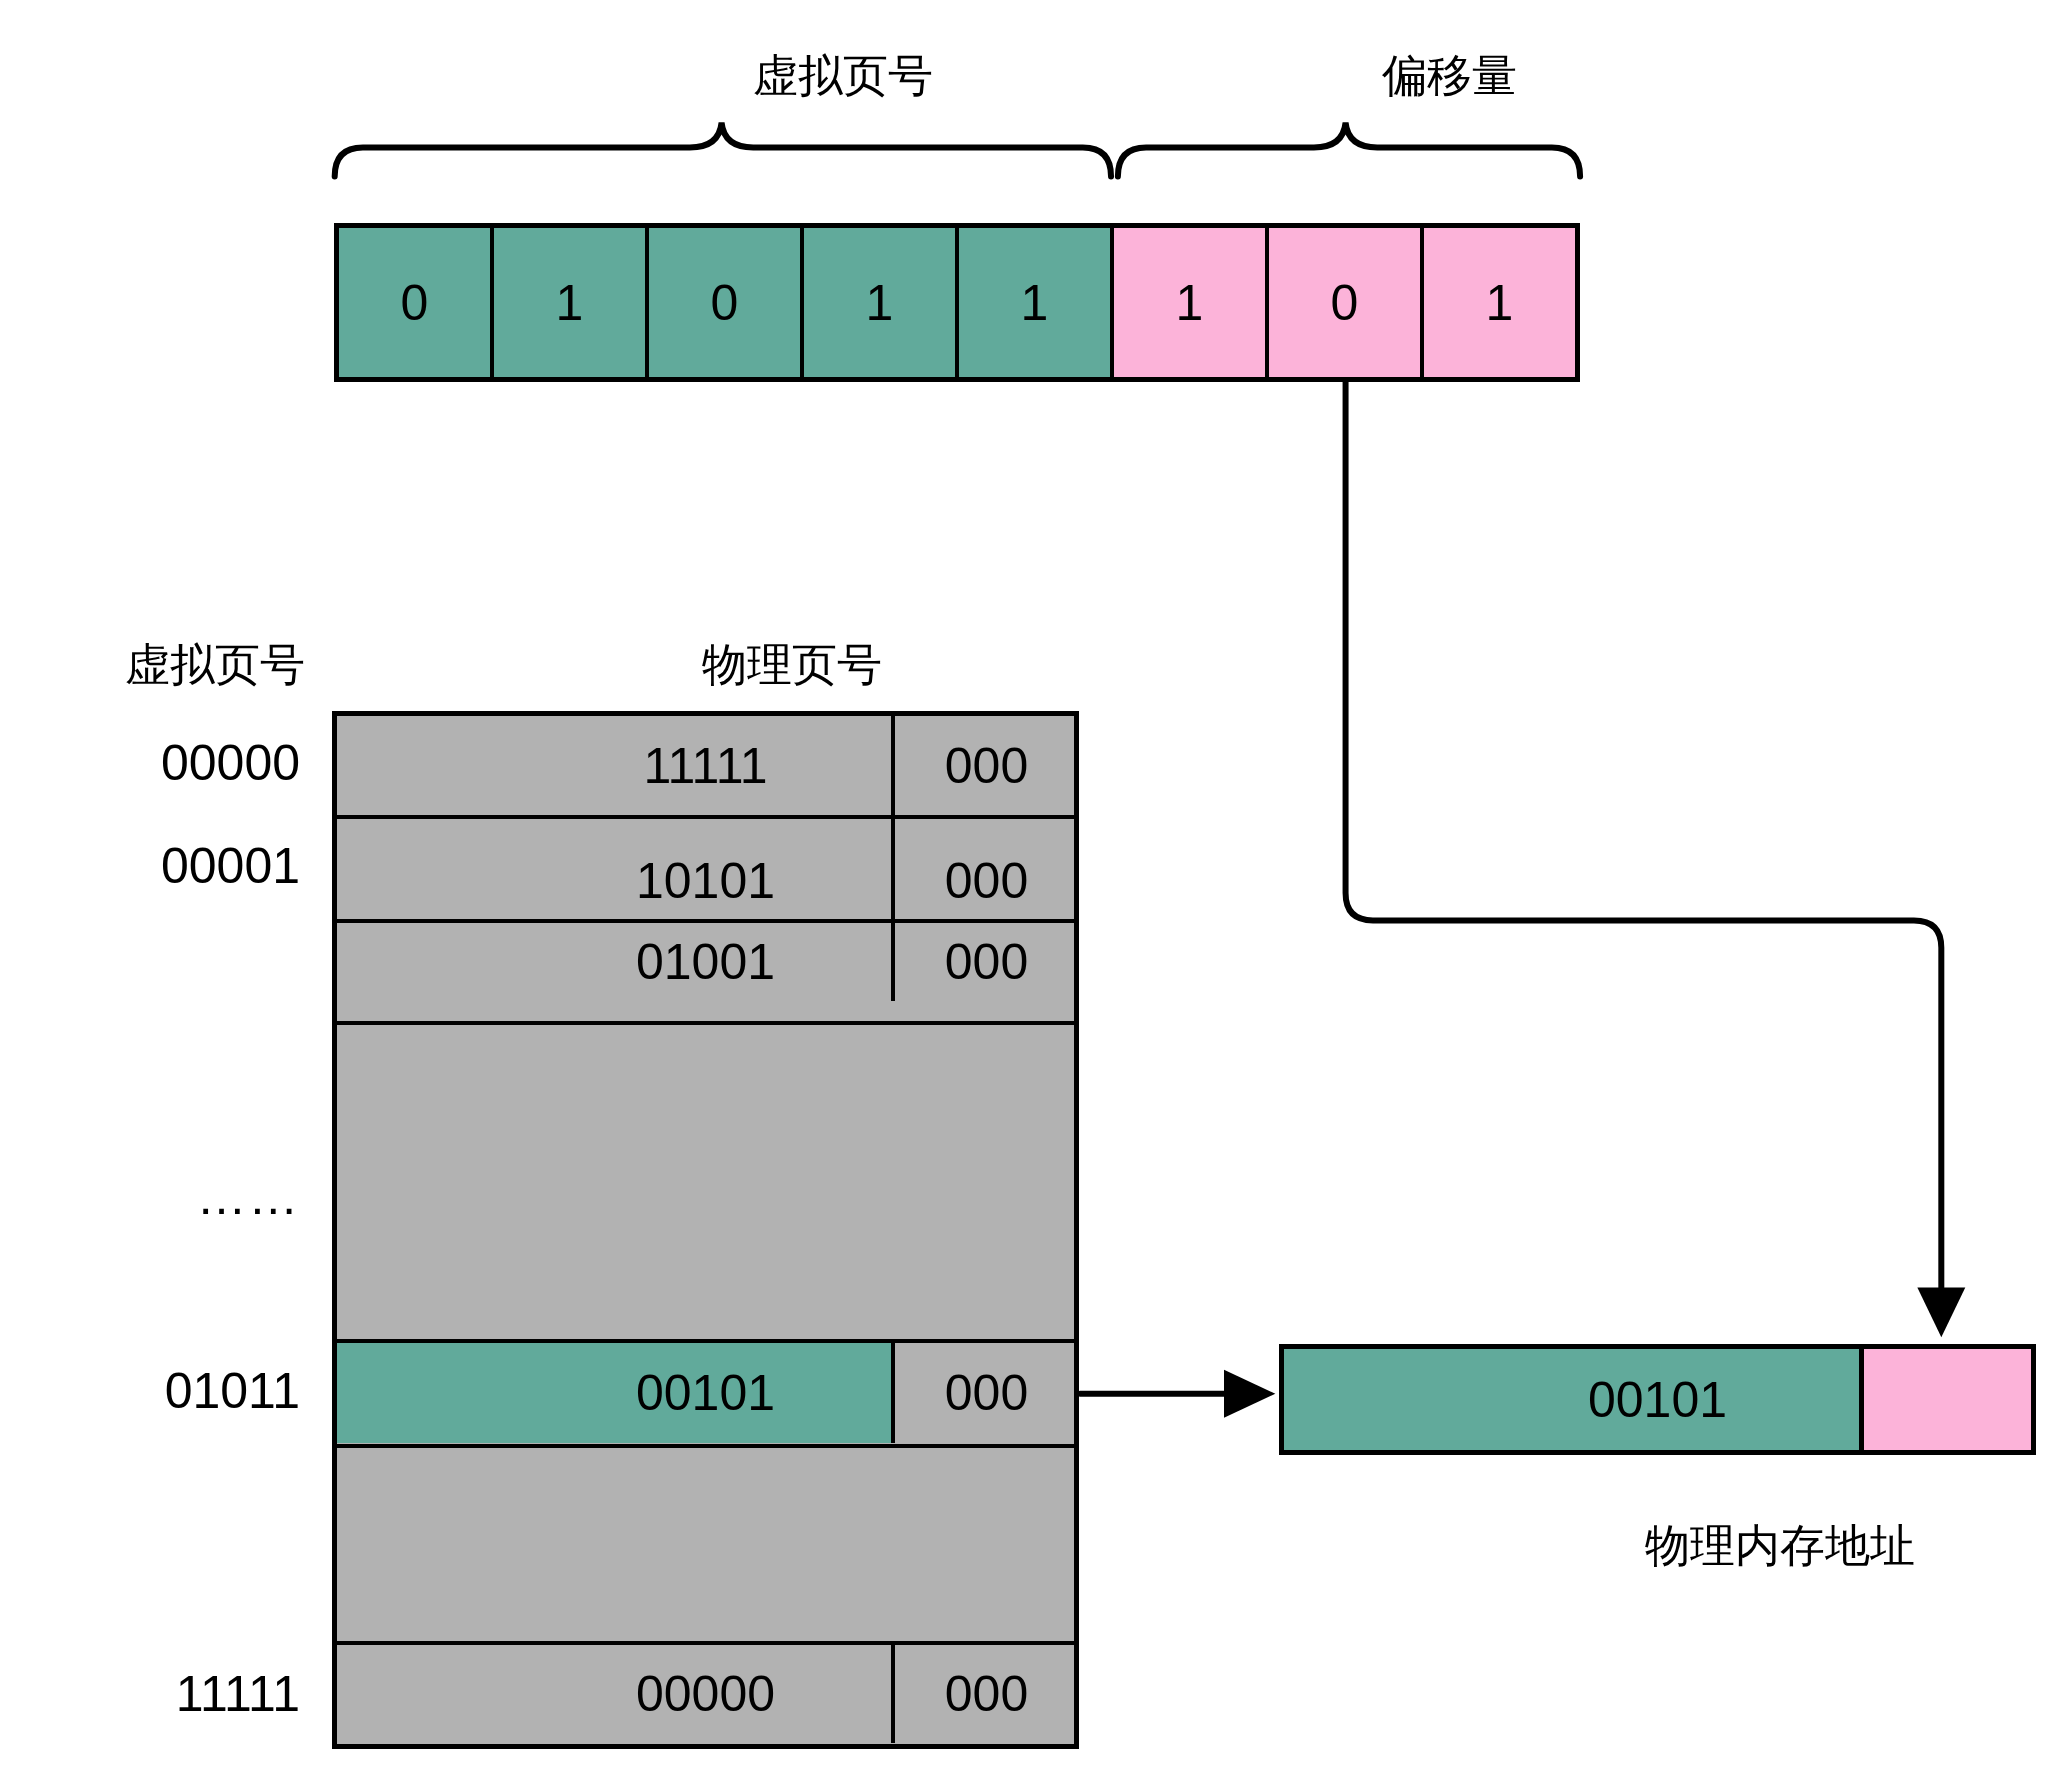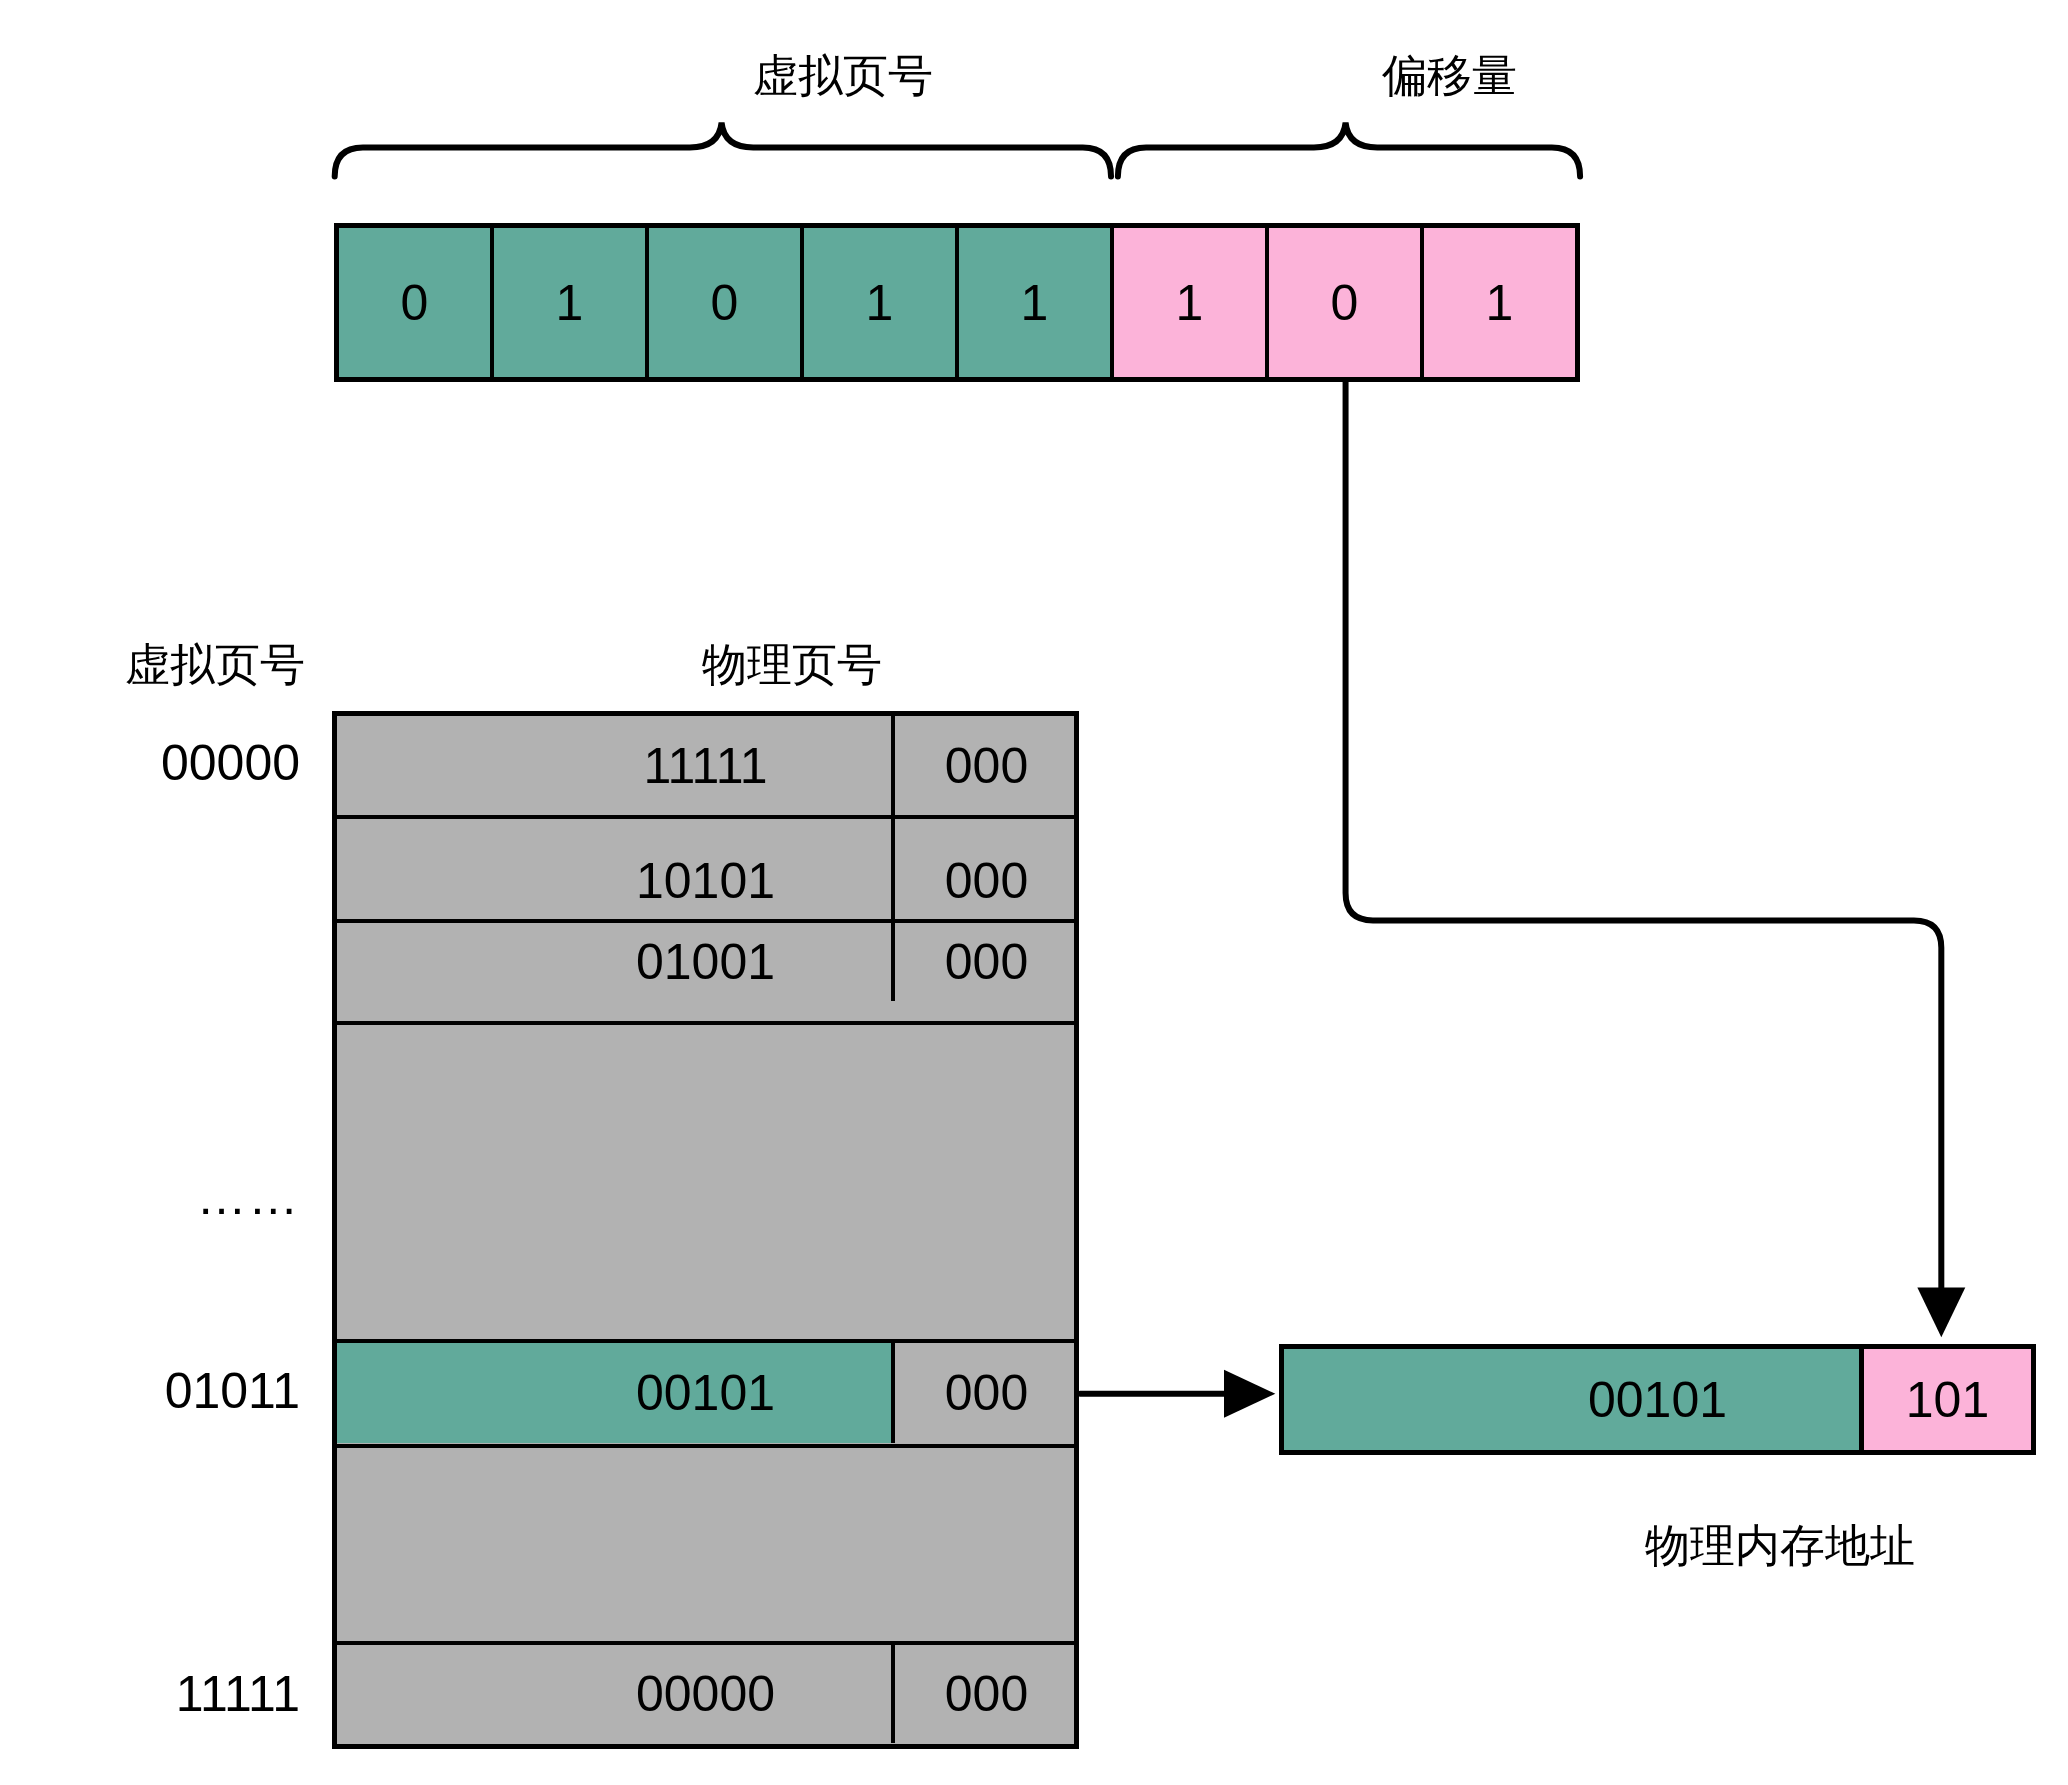--- a/index.html
+++ b/index.html
@@ -82,20 +82,21 @@
     <div class="bit g">1</div>
     <div class="bit p">1</div>
     <div class="bit p">0</div>
     <div class="bit p">1</div>
   </div>
 
   <div class="lbl cn" style="left:0px;top:634px;width:305px">虚拟页号</div>
   <div class="lbl cn" style="left:454px;top:634px;width:428px">物理页号</div>
 
   <div class="lbl num" style="left:0px;top:733px;width:300px">00000</div>
+  <div class="lbl num" style="left:0px;top:836px;width:300px">00001</div>
   <div class="lbl num ellipsis" style="left:0px;top:1181px;width:300px">……</div>
   <div class="lbl num" style="left:0px;top:1361px;width:300px">01011</div>
   <div class="lbl num" style="left:0px;top:1664px;width:300px">11111</div>
 
   <div class="ptable">
     <div class="prow" style="top:0;height:99px">
       <div class="cell-main"></div>
       <span class="ptxt main">11111</span>
       <span class="ptxt off">000</span>
     </div>
@@ -120,21 +121,20 @@
       <div class="cell-main"></div>
       <span class="ptxt main">00000</span>
       <span class="ptxt off">000</span>
     </div>
   </div>
 
   <div class="pabox">
     <div class="pa-green"></div>
     <div class="pa-pink"></div>
     <span class="patxt main">00101</span>
-    <span class="patxt off">101</span>
   </div>
   <div class="lbl cn" style="left:1401px;top:1515px;width:514px">物理内存地址</div>
 
   <svg class="wires" viewBox="0 0 2416 2086">
     <path class="line" d="M 391 206 Q 391 172 424 172 L 806 172 Q 840 172 843 143 Q 846 172 880 172 L 1265 172 Q 1298 172 1298 206"></path>
     <path class="line" d="M 1306 206 Q 1306 172 1339 172 L 1535 172 Q 1569 172 1572 143 Q 1575 172 1609 172 L 1813 172 Q 1846 172 1846 206"></path>
     <path class="line" d="M 1572 446 L 1572 1043 Q 1572 1075 1604 1075 L 2236 1075 Q 2268 1075 2268 1107 L 2268 1504"></path>
     <polygon class="head" points="2268,1562 2240,1504 2296,1504"></polygon>
     <path class="line" d="M 1262 1628 L 1432 1628"></path>
     <polygon class="head" points="1490,1628 1430,1600 1430,1656"></polygon>

